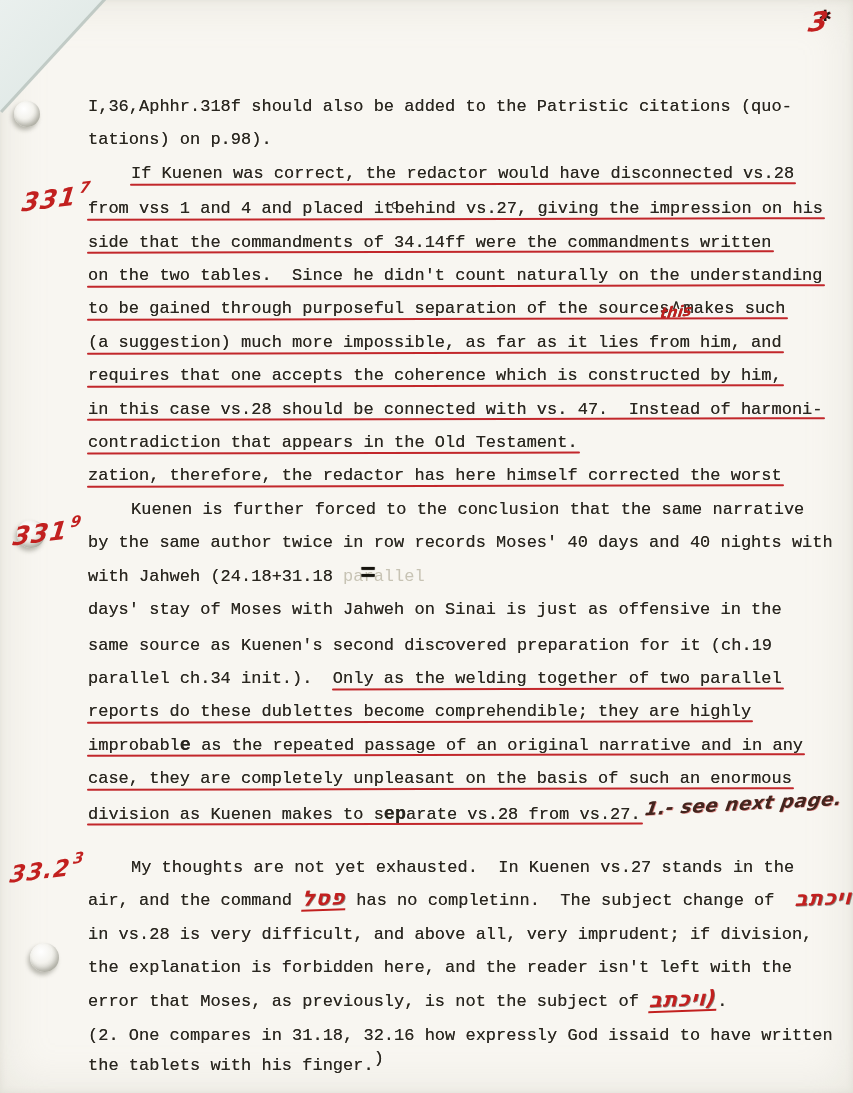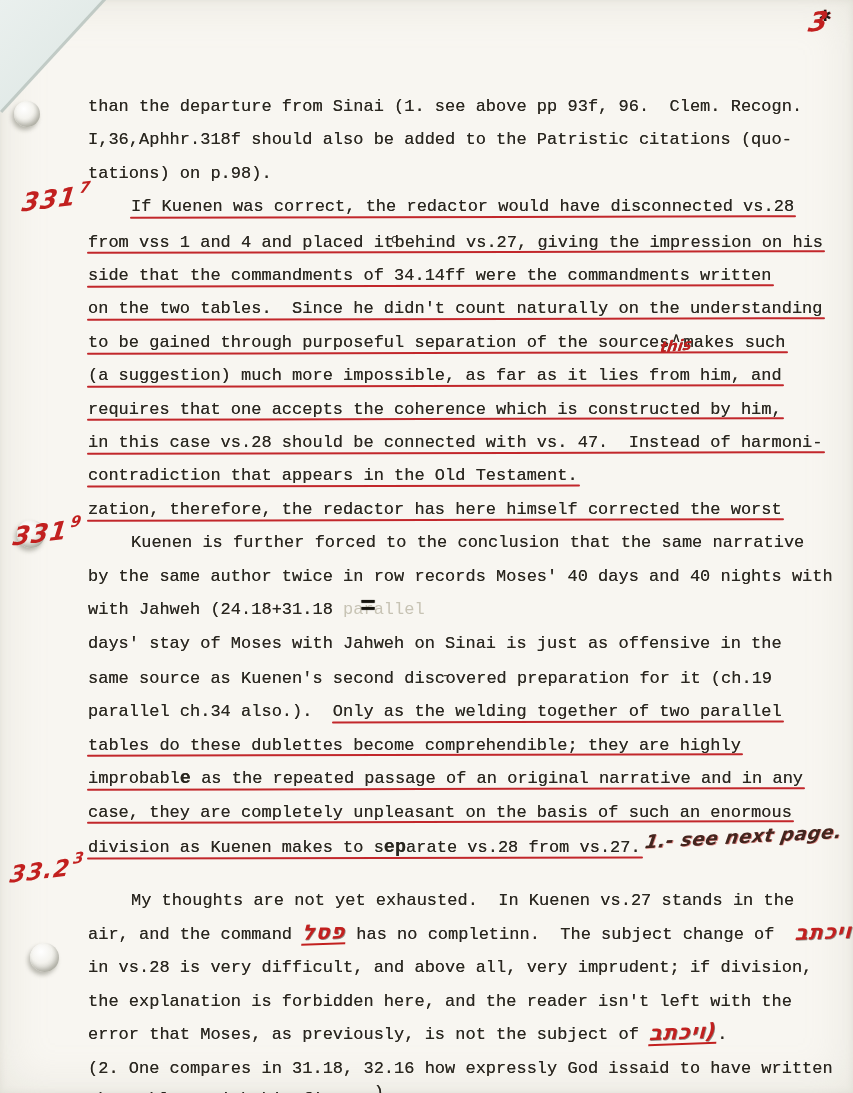--- a/index.html
+++ b/index.html
@@ -115,21 +115,20 @@
   </div>
   <div class="mn mn2">
     <span>331</span><sup>9</sup>
   </div>
   <div class="mn mn3">
     <span>33.2</span><sup>3</sup>
   </div>
 
   <div id="typed">
       <div class="block para b0">
-        <div class="line"><span class="seg-t">than the departure from Sinai (1. see above pp 93f, 96.  Clem. Recogn.</span></div>
         <div class="line"><span class="seg-t">I,36,Aphhr.318f should also be added to the Patristic citations (quo-</span></div>
         <div class="line"><span class="seg-t">tations) on p.98).</span></div>
       </div>
       <div class="block para b1">
         <div class="line indent"><span class="useg"><span class="seg-t">If Kuenen was correct, the redactor would have disconnected vs.28</span></span></div>
         <div class="line"><span class="useg"><span class="seg-t">from vss 1 and 4 and placed it</span><span class="seg-sq">o</span><span class="seg-t">behind vs.27, giving the impression on his</span></span></div>
         <div class="line"><span class="useg"><span class="seg-t">side that the commandments of 34.14ff were the commandments written</span></span></div>
         <div class="line"><span class="useg"><span class="seg-t">on the two tables.  Since he didn't count naturally on the understanding</span></span></div>
         <div class="line"><span class="useg"><span class="seg-t">to be gained through purposeful separation of the sources</span><span class="ins"><span class="ins-word">this</span><span class="ins-caret">∧</span></span><span class="seg-t">makes such</span></span></div>
         <div class="line"><span class="useg"><span class="seg-t">(a suggestion) much more impossible, as far as it lies from him, and</span></span></div>
@@ -137,22 +136,22 @@
         <div class="line"><span class="useg"><span class="seg-t">in this case vs.28 should be connected with vs. 47.  Instead of harmoni-</span></span></div>
         <div class="line"><span class="useg"><span class="seg-t">contradiction that appears in the Old Testament.</span></span></div>
         <div class="line"><span class="useg"><span class="seg-t">zation, therefore, the redactor has here himself corrected the worst</span></span></div>
       </div>
       <div class="block para b2">
         <div class="line indent"><span class="seg-t">Kuenen is further forced to the conclusion that the same narrative</span></div>
         <div class="line"><span class="seg-t">by the same author twice in row records Moses' 40 days and 40 nights with</span></div>
         <div class="line"><span class="seg-t">with Jahweh (24.18+31.18 </span><span class="ghost"><span>parallel</span><span class="ghost-bar">=</span></span></div>
         <div class="line"><span class="seg-t">days' stay of Moses with Jahweh on Sinai is just as offensive in the</span></div>
         <div class="line"><span class="seg-t">same source as Kuenen's second disc</span><span class="seg-sq">-</span><span class="seg-t">overed preparation for it (ch.19</span></div>
-        <div class="line"><span class="seg-t">parallel ch.34 also.).  </span><span class="useg"><span class="seg-t">Only as the welding together of two parallel</span></span></div>
-        <div class="line"><span class="useg"><span class="seg-t">tables do these dublettes become comprehendible; they are highly</span></span></div>
+        <div class="line"><span class="seg-t">parallel ch.34 init.).  </span><span class="useg"><span class="seg-t">Only as the welding together of two parallel</span></span></div>
+        <div class="line"><span class="useg"><span class="seg-t">reports do these dublettes become comprehendible; they are highly</span></span></div>
         <div class="line"><span class="useg"><span class="seg-t">improbabl</span><span class="seg-tbe">e</span><span class="seg-t"> as the repeated passage of an original narrative and in any</span></span></div>
         <div class="line"><span class="useg"><span class="seg-t">case, they are completely unpleasant on the basis of such an enormous</span></span></div>
         <div class="line"><span class="useg"><span class="seg-t">division as Kuenen makes to s</span><span class="seg-tbe">ep</span><span class="seg-t">arate vs.28 from vs.27.</span></span><span class="seg-hand">1.- see next page.</span></div>
       </div>
       <div class="block para b3">
         <div class="line indent"><span class="seg-t">My thoughts are not yet exhausted.  In Kuenen vs.27 stands in the</span></div>
         <div class="line"><span class="seg-t">air, and the command </span><span class="seg-hebu">פסל</span><span class="seg-t"> has no completinn.  The subject change of  </span><span class="seg-heb">ויכתב</span></div>
         <div class="line"><span class="seg-t">in vs.28 is very difficult, and above all, very imprudent; if division,</span></div>
         <div class="line"><span class="seg-t">the explanation is forbidden here, and the reader isn't left with the</span></div>
         <div class="line"><span class="seg-t">error that Moses, as previously, is not the subject of </span><span class="seg-hebu">ויכתב)</span><span class="seg-t">.</span></div>

